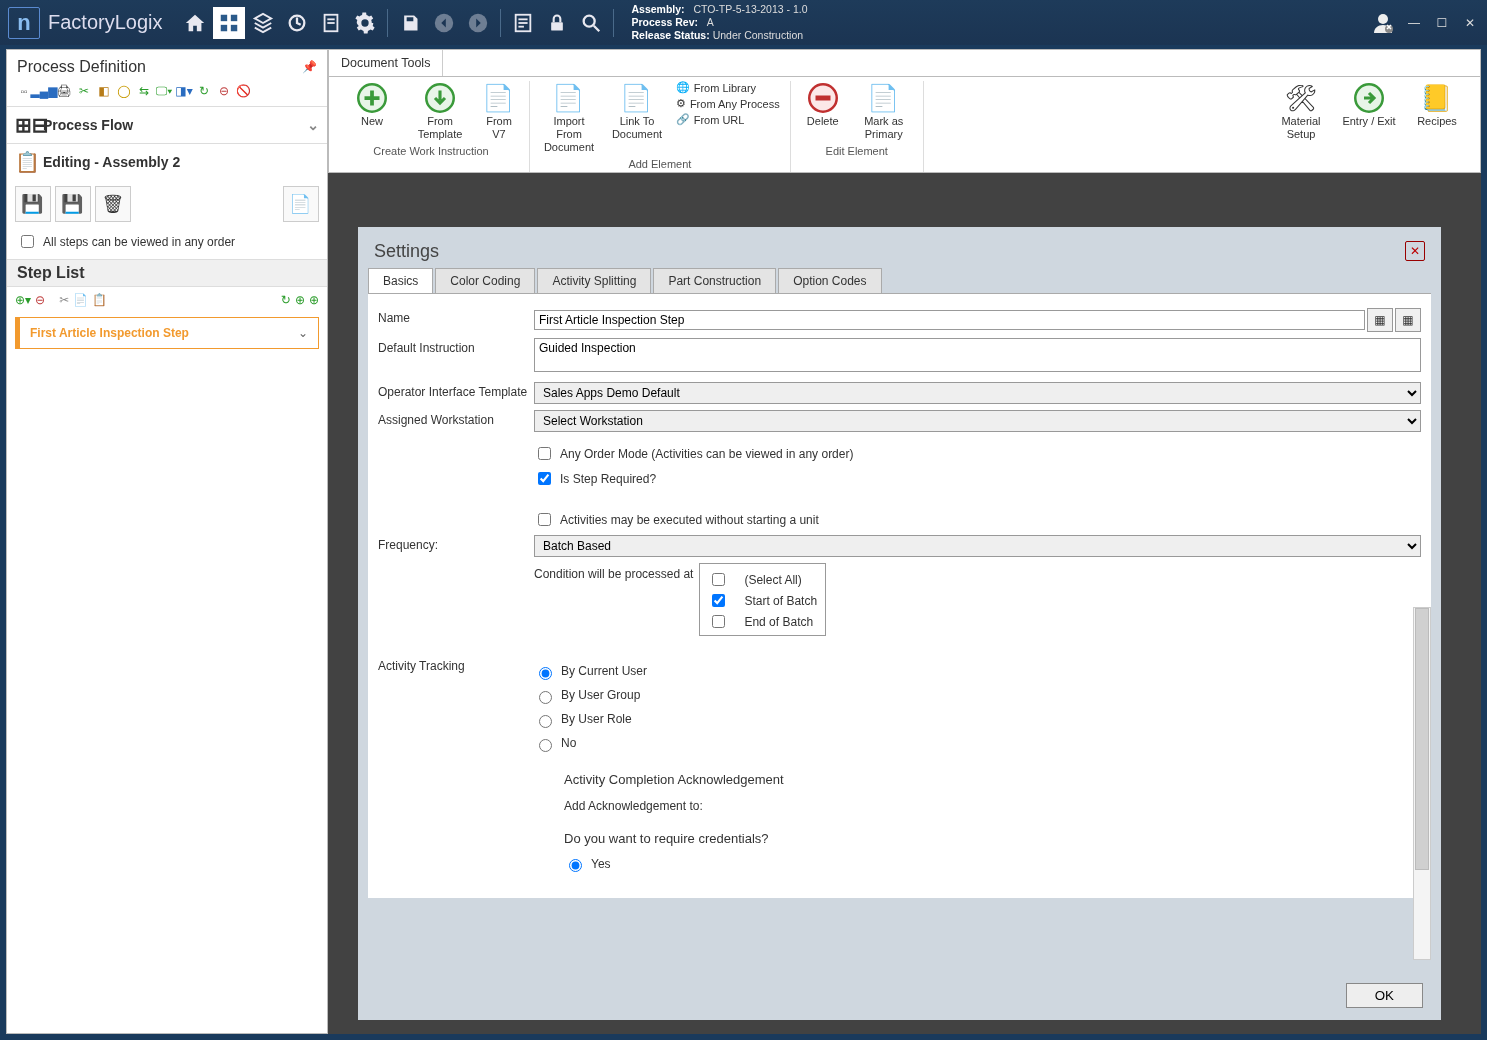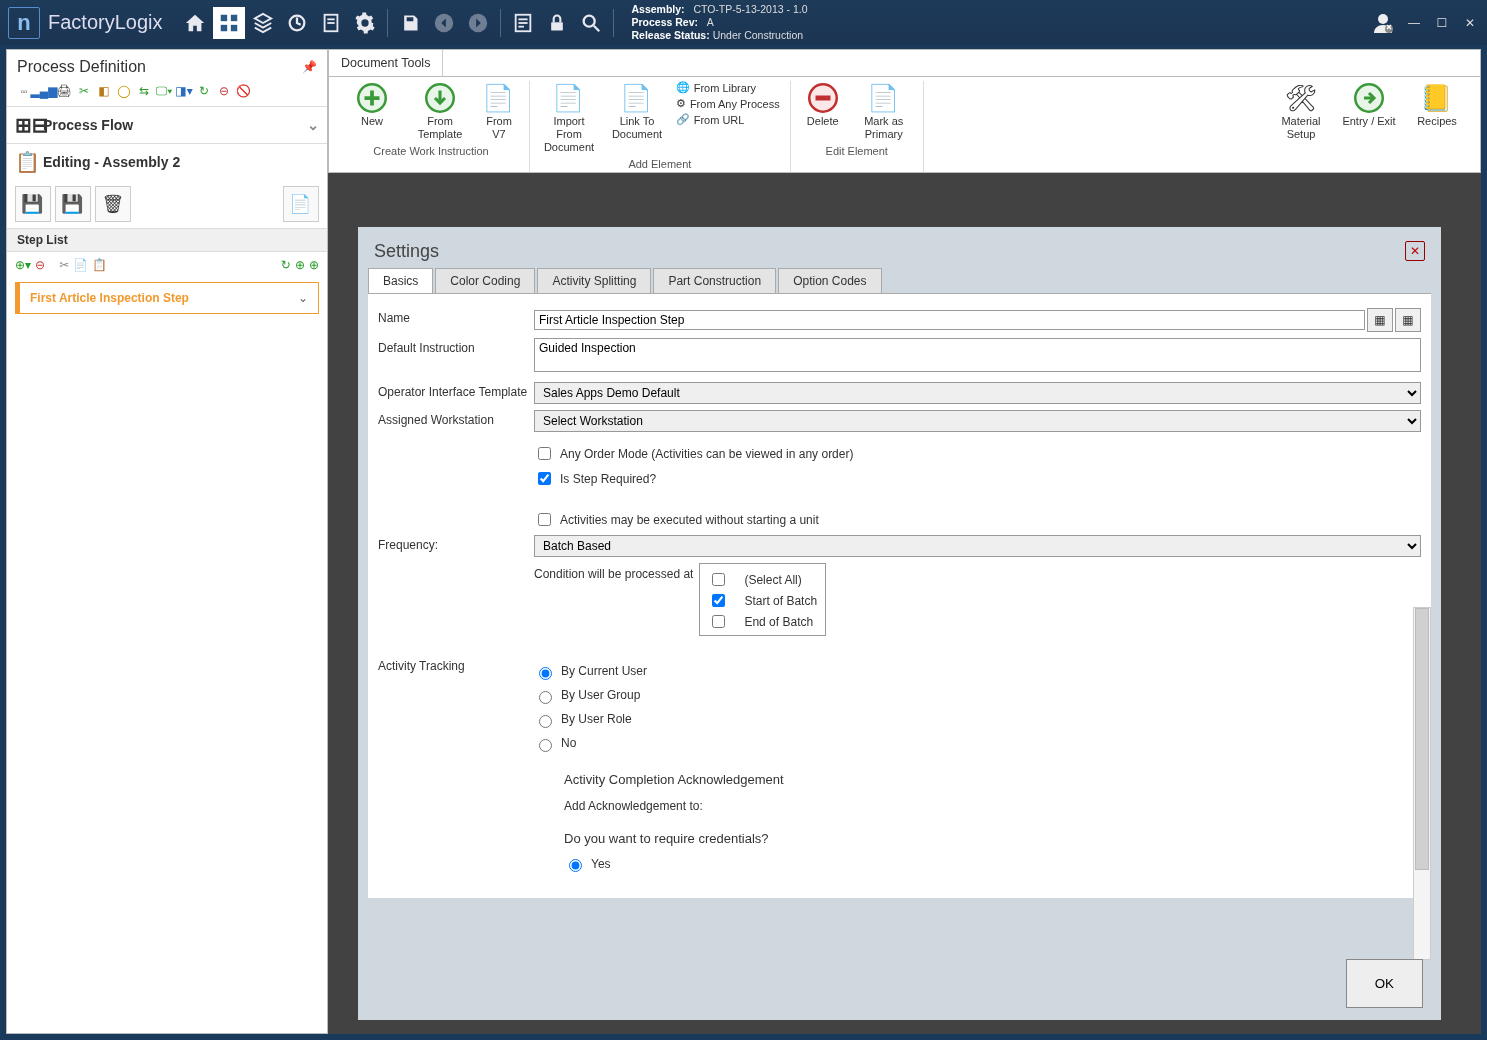--- a/index.html
+++ b/index.html
@@ -27,21 +27,21 @@
 .lp-title { font-size:16px; padding:8px 10px 4px; display:flex; align-items:center; }
 .lp-title .pin { margin-left:auto; font-size:12px; color:#666; }
 .lp-toolbar { padding:0 8px 4px; display:flex; align-items:center; gap:2px; height:22px; font-size:12px; }
 .lp-tb-icon { width:18px; height:18px; display:flex; align-items:center; justify-content:center; }
 .lp-section-hdr { display:flex; align-items:center; padding:6px 8px; border-top:1px solid #ddd; font-size:14px; font-weight:600; }
 .lp-section-hdr .hdr-icon { width:28px; font-size:20px; }
 .lp-section-hdr .expand { margin-left:auto; color:#888; }
 .lp-tools-row { padding:6px 8px; display:flex; align-items:center; gap:4px; }
 .lp-tools-row .tool-btn { width:34px; height:34px; border:1px solid #ccc; display:flex; align-items:center; justify-content:center; background:#f9f9f9; cursor:pointer; font-size:18px; }
 .lp-check-row { padding:4px 10px 8px; display:flex; align-items:center; gap:6px; }
-.step-list-hdr { background:#f0f0f0; padding:4px 10px; border-top:1px solid #ddd; border-bottom:1px solid #ddd; font-size:12px; font-weight:600; }
+.step-list-hdr { background:#f0f0f0; padding:4px 10px; border-top:1px solid #ddd; border-bottom:1px solid #ddd; font-size:16px; font-weight:600; }
 .step-list-tb { padding:2px 8px 0; display:flex; gap:4px; align-items:center; height:22px; }
 .step-list-tb .spacer { flex:1; }
 .step-item { border:1.5px solid #f29a2e; color:#f29a2e; padding:8px 10px; margin:6px 8px; font-weight:600; display:flex; align-items:center; border-left:5px solid #f29a2e; }
 .step-item .chev { margin-left:auto; color:#666; font-weight:400; }
 
 
 .right-shell { flex:1; display:flex; flex-direction:column; }
 .tab-strip { background:#fff; border:1px solid #bbb; border-bottom:none; display:flex; }
 .tab-strip .tab { padding:6px 12px; border-right:1px solid #ccc; font-size:12.5px; }
 .ribbon { background:#fff; border:1px solid #bbb; display:flex; padding:4px 4px 0; }
@@ -70,21 +70,21 @@
 .form-fld { flex:1; display:flex; align-items:center; gap:2px; }
 .form-fld input[type=text], .form-fld textarea, .form-fld select { width:100%; border:1px solid #999; padding:2px 4px; font-family:inherit; font-size:12px; }
 .icon-btn { width:24px; height:22px; border:1px solid #999; display:flex; align-items:center; justify-content:center; flex-shrink:0; cursor:pointer; background:#f0f0f0; }
 .check-line { display:flex; align-items:center; gap:6px; margin-top:6px; }
 .cond-box { border:1px solid #999; padding:4px 8px; display:inline-block; margin-left:4px; }
 .cond-box .check-line { margin-top:2px;gap:16px; }
 .radio-line { display:flex; gap:6px; margin-top:8px; }
 .subhdr { font-size:13px; margin-top:20px; margin-left:30px; }
 .ack-row { display:flex; align-items:center; gap:6px; margin-top:12px; margin-left:30px; }
 .ack-row select { flex:1; border:1px solid #999; padding:2px; }
-.ok-btn { position:absolute; bottom:12px; right:18px; padding:16px 28px; border:1px solid #888; background:#eee; cursor:pointer; }
+.ok-btn { position:absolute; bottom:12px; right:18px; padding:4px 28px; border:1px solid #888; background:#eee; cursor:pointer; }
 svg { display:block; }
 </style>
 </head>
 <body>
 
 <div class="top-bar">
   <div class="logo-box">n</div>
   <div class="logo-text">FactoryLogix</div>
   <div class="tb-icons">
     <div class="tb-icon">
@@ -215,20 +215,24 @@
     <div class="lp-section-hdr">
       <span class="hdr-icon">📋</span>
       <span>Editing - Assembly 2</span>
     </div>
     <div class="lp-tools-row">
       <div class="tool-btn">💾</div>
       <div class="tool-btn" style="color:#2a6cc0;">💾</div>
       <div class="tool-btn">🗑</div>
       <div style="flex:1"></div>
       <div class="tool-btn">📄</div>
+    </div>
+    <div class="lp-check-row">
+      <input type="checkbox" style="">
+      <span>All steps can be viewed in any order</span>
     </div>
     <div class="step-list-hdr">Step List</div>
     <div class="step-list-tb">
       <span style="color:#2a9c2a;">⊕▾</span>
       <span style="color:#c04040;">⊖</span>
       <span style="width:6px;"></span>
       <span style="color:#888;">✂</span>
       <span style="color:#bb8;">📄</span>
       <span style="color:#ccc;">📋</span>
       <span class="spacer"></span>

